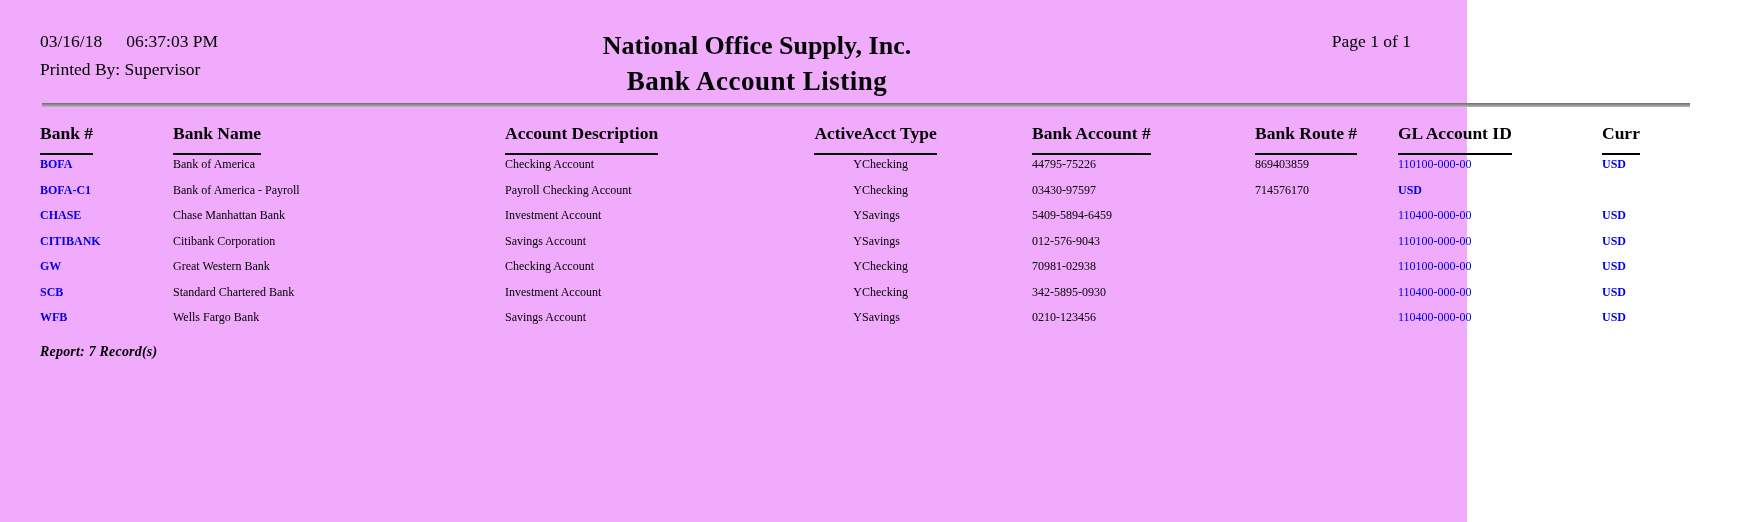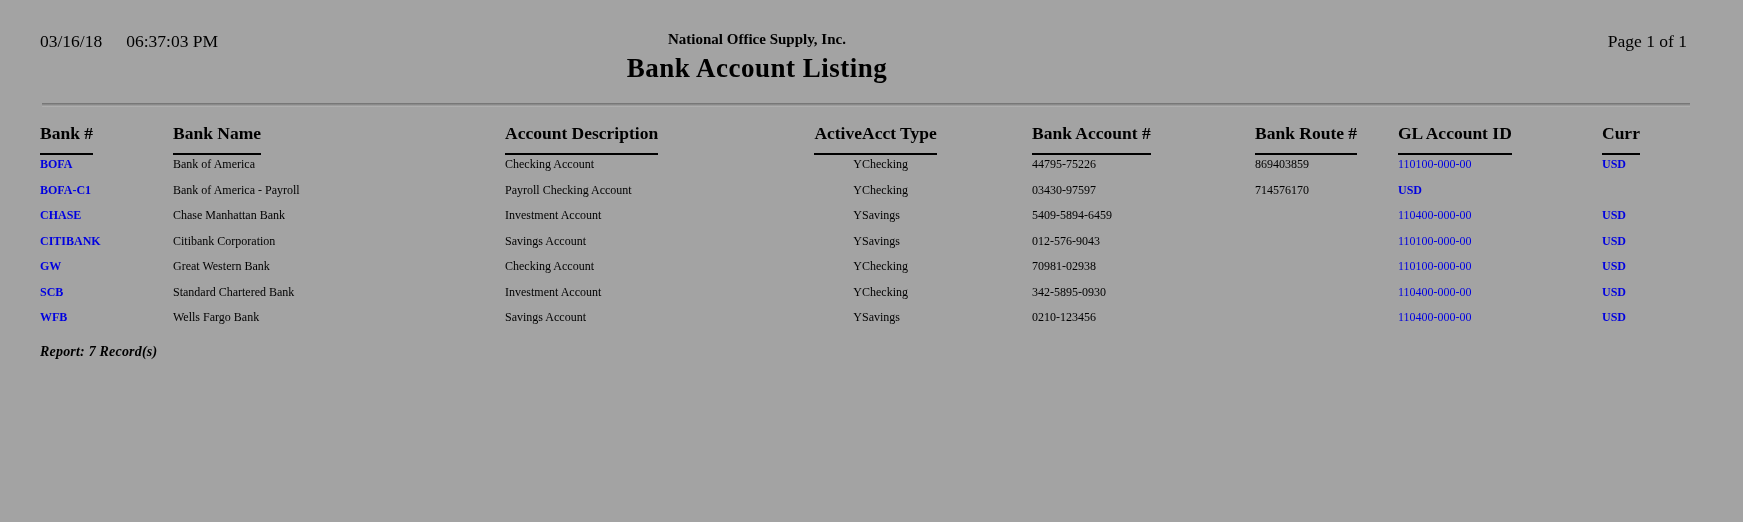--- a/index.html
+++ b/index.html
@@ -5,35 +5,35 @@
   * { margin: 0; padding: 0; box-sizing: border-box; }
   html, body {
     width: 1743px; height: 522px;
     background: #ffffff;
     font-family: "Liberation Serif", "DejaVu Serif", serif;
     color: #000000;
     overflow: hidden;
   }
   .page {
     position: relative;
-    width: 1743px; height: 522px;
-    background: #a3a3a3;
+    width: 1467px; height: 522px;
+    background: #f0abfc;
   }
   
   .hdr-left {
     position: absolute; left: 40px; top: 31px;
     font-size: 17.5px; white-space: nowrap;
   }
   .hdr-left .time { margin-left: 24px; }
   .hdr-left .printedby { margin-top: 7px; }
   .hdr-center {
     position: absolute; left: 420px; top: 31px; width: 674px;
     text-align: center;
   }
-  .company { font-size: 15px; font-weight: bold; }
+  .company { font-size: 26px; font-weight: bold; }
   .title   { font-size: 27px; font-weight: bold; margin-top: 5px; letter-spacing: 0.5px; }
   .hdr-right {
     position: absolute; right: 56px; top: 31px;
     font-size: 17.5px; white-space: nowrap;
   }
   
   .divider {
     position: absolute; left: 42px; top: 103px;
     width: 1648px; height: 4px;
     background: linear-gradient(#6e6e6e, #b8b8b8);
@@ -71,20 +71,24 @@
   }
 </style>
 </head>
 <body>
 
 <div class="page">
 
   <div class="hdr-left">
     <div>
       <span>03/16/18</span><span class="time">06:37:03 PM</span>
+    </div>
+    <div class="printedby">
+      <span>Printed By:</span>
+      <span>Supervisor</span>
     </div>
   </div>
 
   <div class="hdr-center">
     <div class="company">National Office Supply, Inc.</div>
     <div class="title">Bank Account Listing</div>
   </div>
 
   <div class="hdr-right">
     <span>Page 1 of 1</span>

